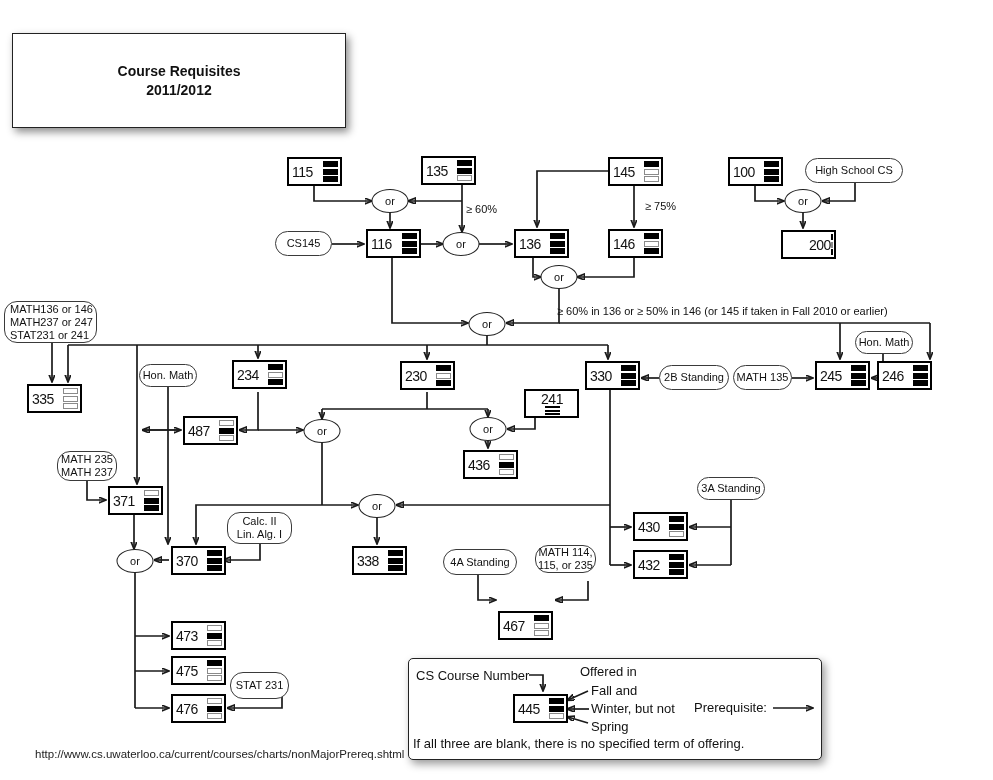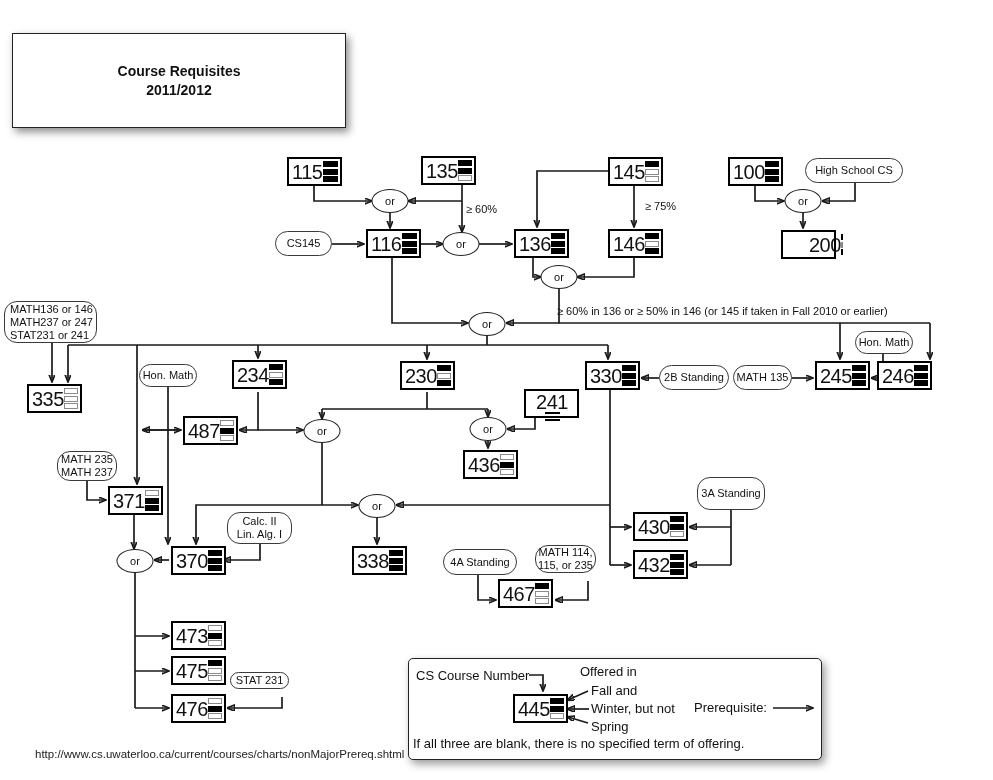--- a/index.html
+++ b/index.html
@@ -18,21 +18,21 @@
   .titlebox .t2,.titlebox .t3{font-size:14px;font-weight:600;}
   .legendbox{
     position:absolute;left:408px;top:658px;width:412px;height:100px;background:#fff;
     border:1.7px solid #222;border-radius:5px;box-shadow:3px 4px 8px rgba(0,0,0,0.4);z-index:0;
   }
   .course{
     position:absolute;box-sizing:border-box;width:55px;height:29px;background:#fff;
     border:2.5px solid #000;display:flex;align-items:center;justify-content:space-between;
     padding:1px 2px 1px 3px;z-index:2;
   }
-  .course .num{font-size:20px;line-height:1;letter-spacing:-0.5px;}
+  .course .num{font-size:14px;line-height:1;letter-spacing:-0.5px;}
   .ind{width:15px;height:21px;display:flex;flex-direction:column;gap:1.5px;}
   .ind .cell{flex:1;background:#fff;border:1px solid #8a8a8a;box-sizing:border-box;}
   .ind .cell.on{background:#000;border-color:#000;}
   .cond{
     position:absolute;box-sizing:border-box;background:#fff;border:1.4px solid #3a3a3a;
     border-radius:13px;display:flex;flex-direction:column;justify-content:center;align-items:center;
     font-size:11px;line-height:13px;z-index:2;text-align:center;white-space:nowrap;
   }
   .cond.left{align-items:flex-start;padding-left:5px;text-align:left;}
   .ornode{
@@ -306,21 +306,21 @@
         </div>
       </div>
       <div class="course" style="left: 633px; top: 550px;">
         <div class="num">432</div>
         <div class="ind">
           <div class="cell on"></div>
           <div class="cell on"></div>
           <div class="cell on"></div>
         </div>
       </div>
-      <div class="course" style="left: 498px; top: 579px;">
+      <div class="course" style="left: 498px; top: 611px;">
         <div class="num">467</div>
         <div class="ind">
           <div class="cell on"></div>
           <div class="cell"></div>
           <div class="cell"></div>
         </div>
       </div>
       <div class="course" style="left: 171px; top: 621px;">
         <div class="num">473</div>
         <div class="ind">
@@ -377,31 +377,31 @@
         <div class="cline">MATH 135</div>
       </div>
       <div class="cond" style="left: 57px; top: 451px; width: 60px; height: 30px;">
         <div class="cline">MATH 235</div>
         <div class="cline">MATH 237</div>
       </div>
       <div class="cond" style="left: 227px; top: 512px; width: 65px; height: 32px;">
         <div class="cline">Calc. II</div>
         <div class="cline">Lin. Alg. I</div>
       </div>
-      <div class="cond" style="left: 697px; top: 477px; width: 68px; height: 33px;">
+      <div class="cond" style="left: 697px; top: 477px; width: 68px; height: 23px;">
         <div class="cline">3A Standing</div>
       </div>
       <div class="cond" style="left: 443px; top: 549px; width: 74px; height: 26px;">
         <div class="cline">4A Standing</div>
       </div>
       <div class="cond" style="left: 535px; top: 545px; width: 61px; height: 28px;">
         <div class="cline">MATH 114,</div>
         <div class="cline">115, or 235</div>
       </div>
-      <div class="cond" style="left: 230px; top: 672px; width: 59px; height: 17px;">
+      <div class="cond" style="left: 230px; top: 672px; width: 59px; height: 27px;">
         <div class="cline">STAT 231</div>
       </div>
       <div class="ornode" style="left: 390px; top: 201px;">or</div>
       <div class="ornode" style="left: 461px; top: 244px;">or</div>
       <div class="ornode" style="left: 559px; top: 277px;">or</div>
       <div class="ornode" style="left: 803px; top: 201px;">or</div>
       <div class="ornode" style="left: 487px; top: 324px;">or</div>
       <div class="ornode" style="left: 322px; top: 431px;">or</div>
       <div class="ornode" style="left: 488px; top: 429px;">or</div>
       <div class="ornode" style="left: 377px; top: 506px;">or</div>

